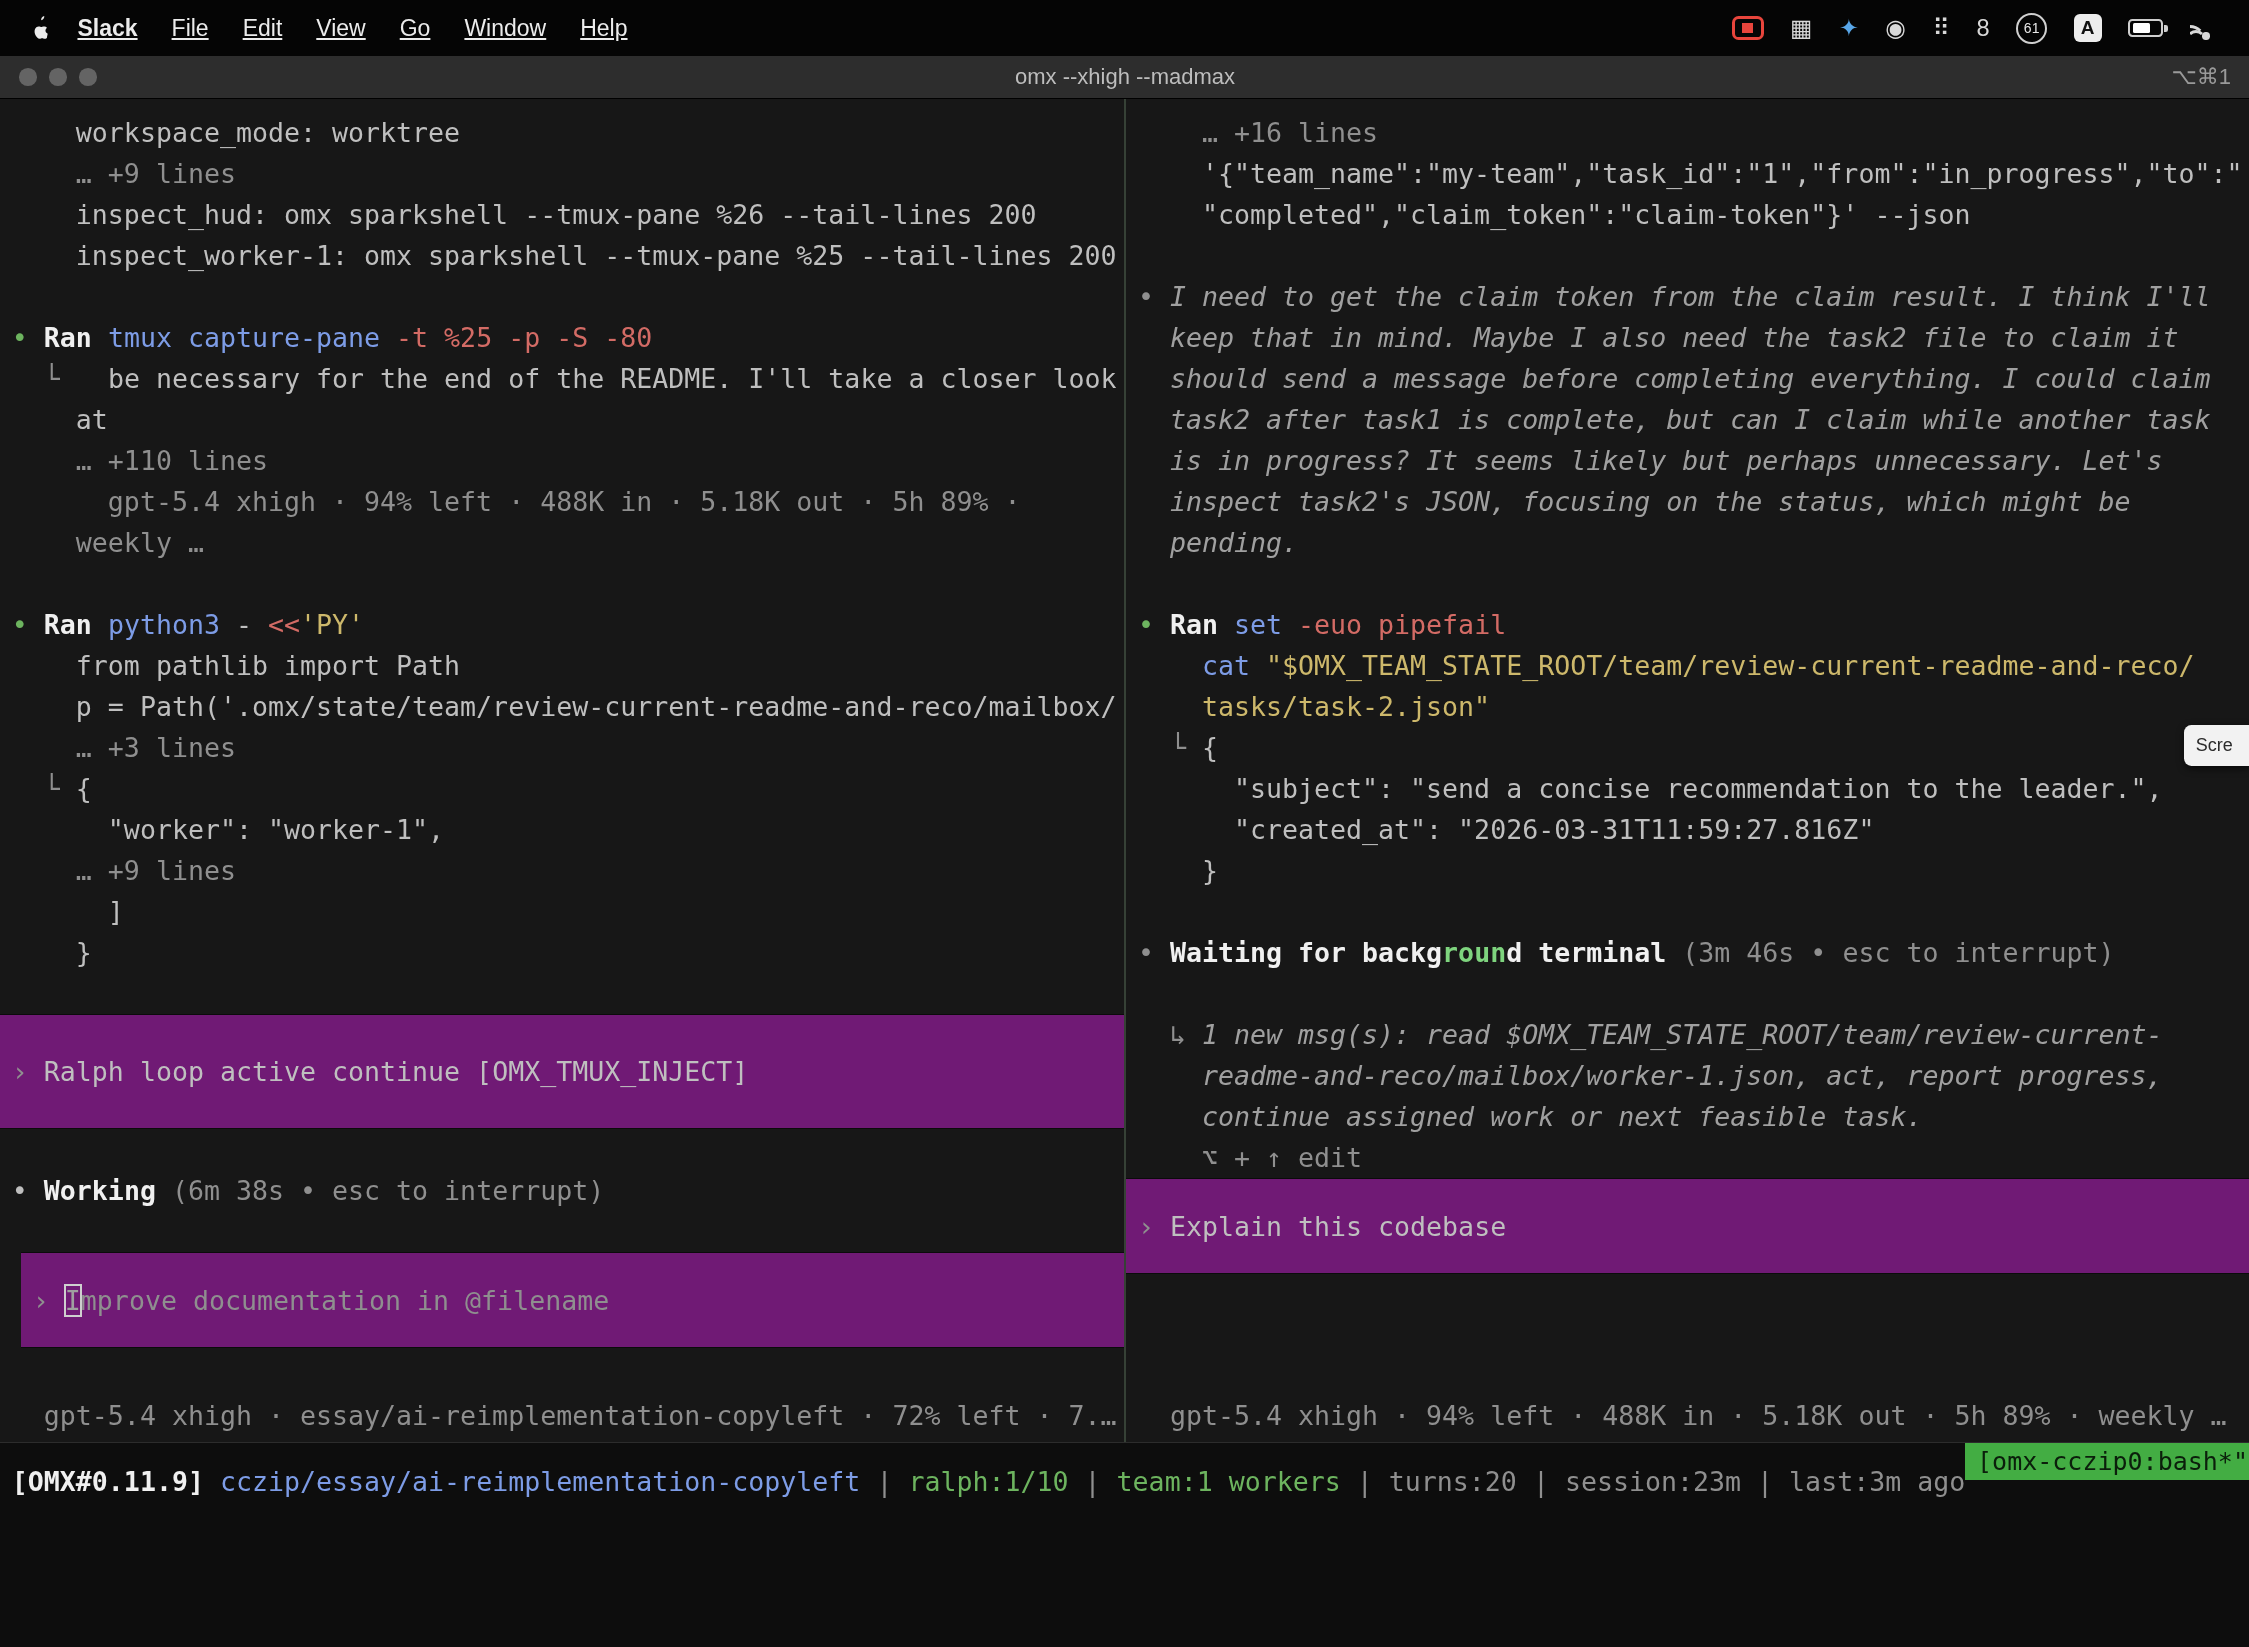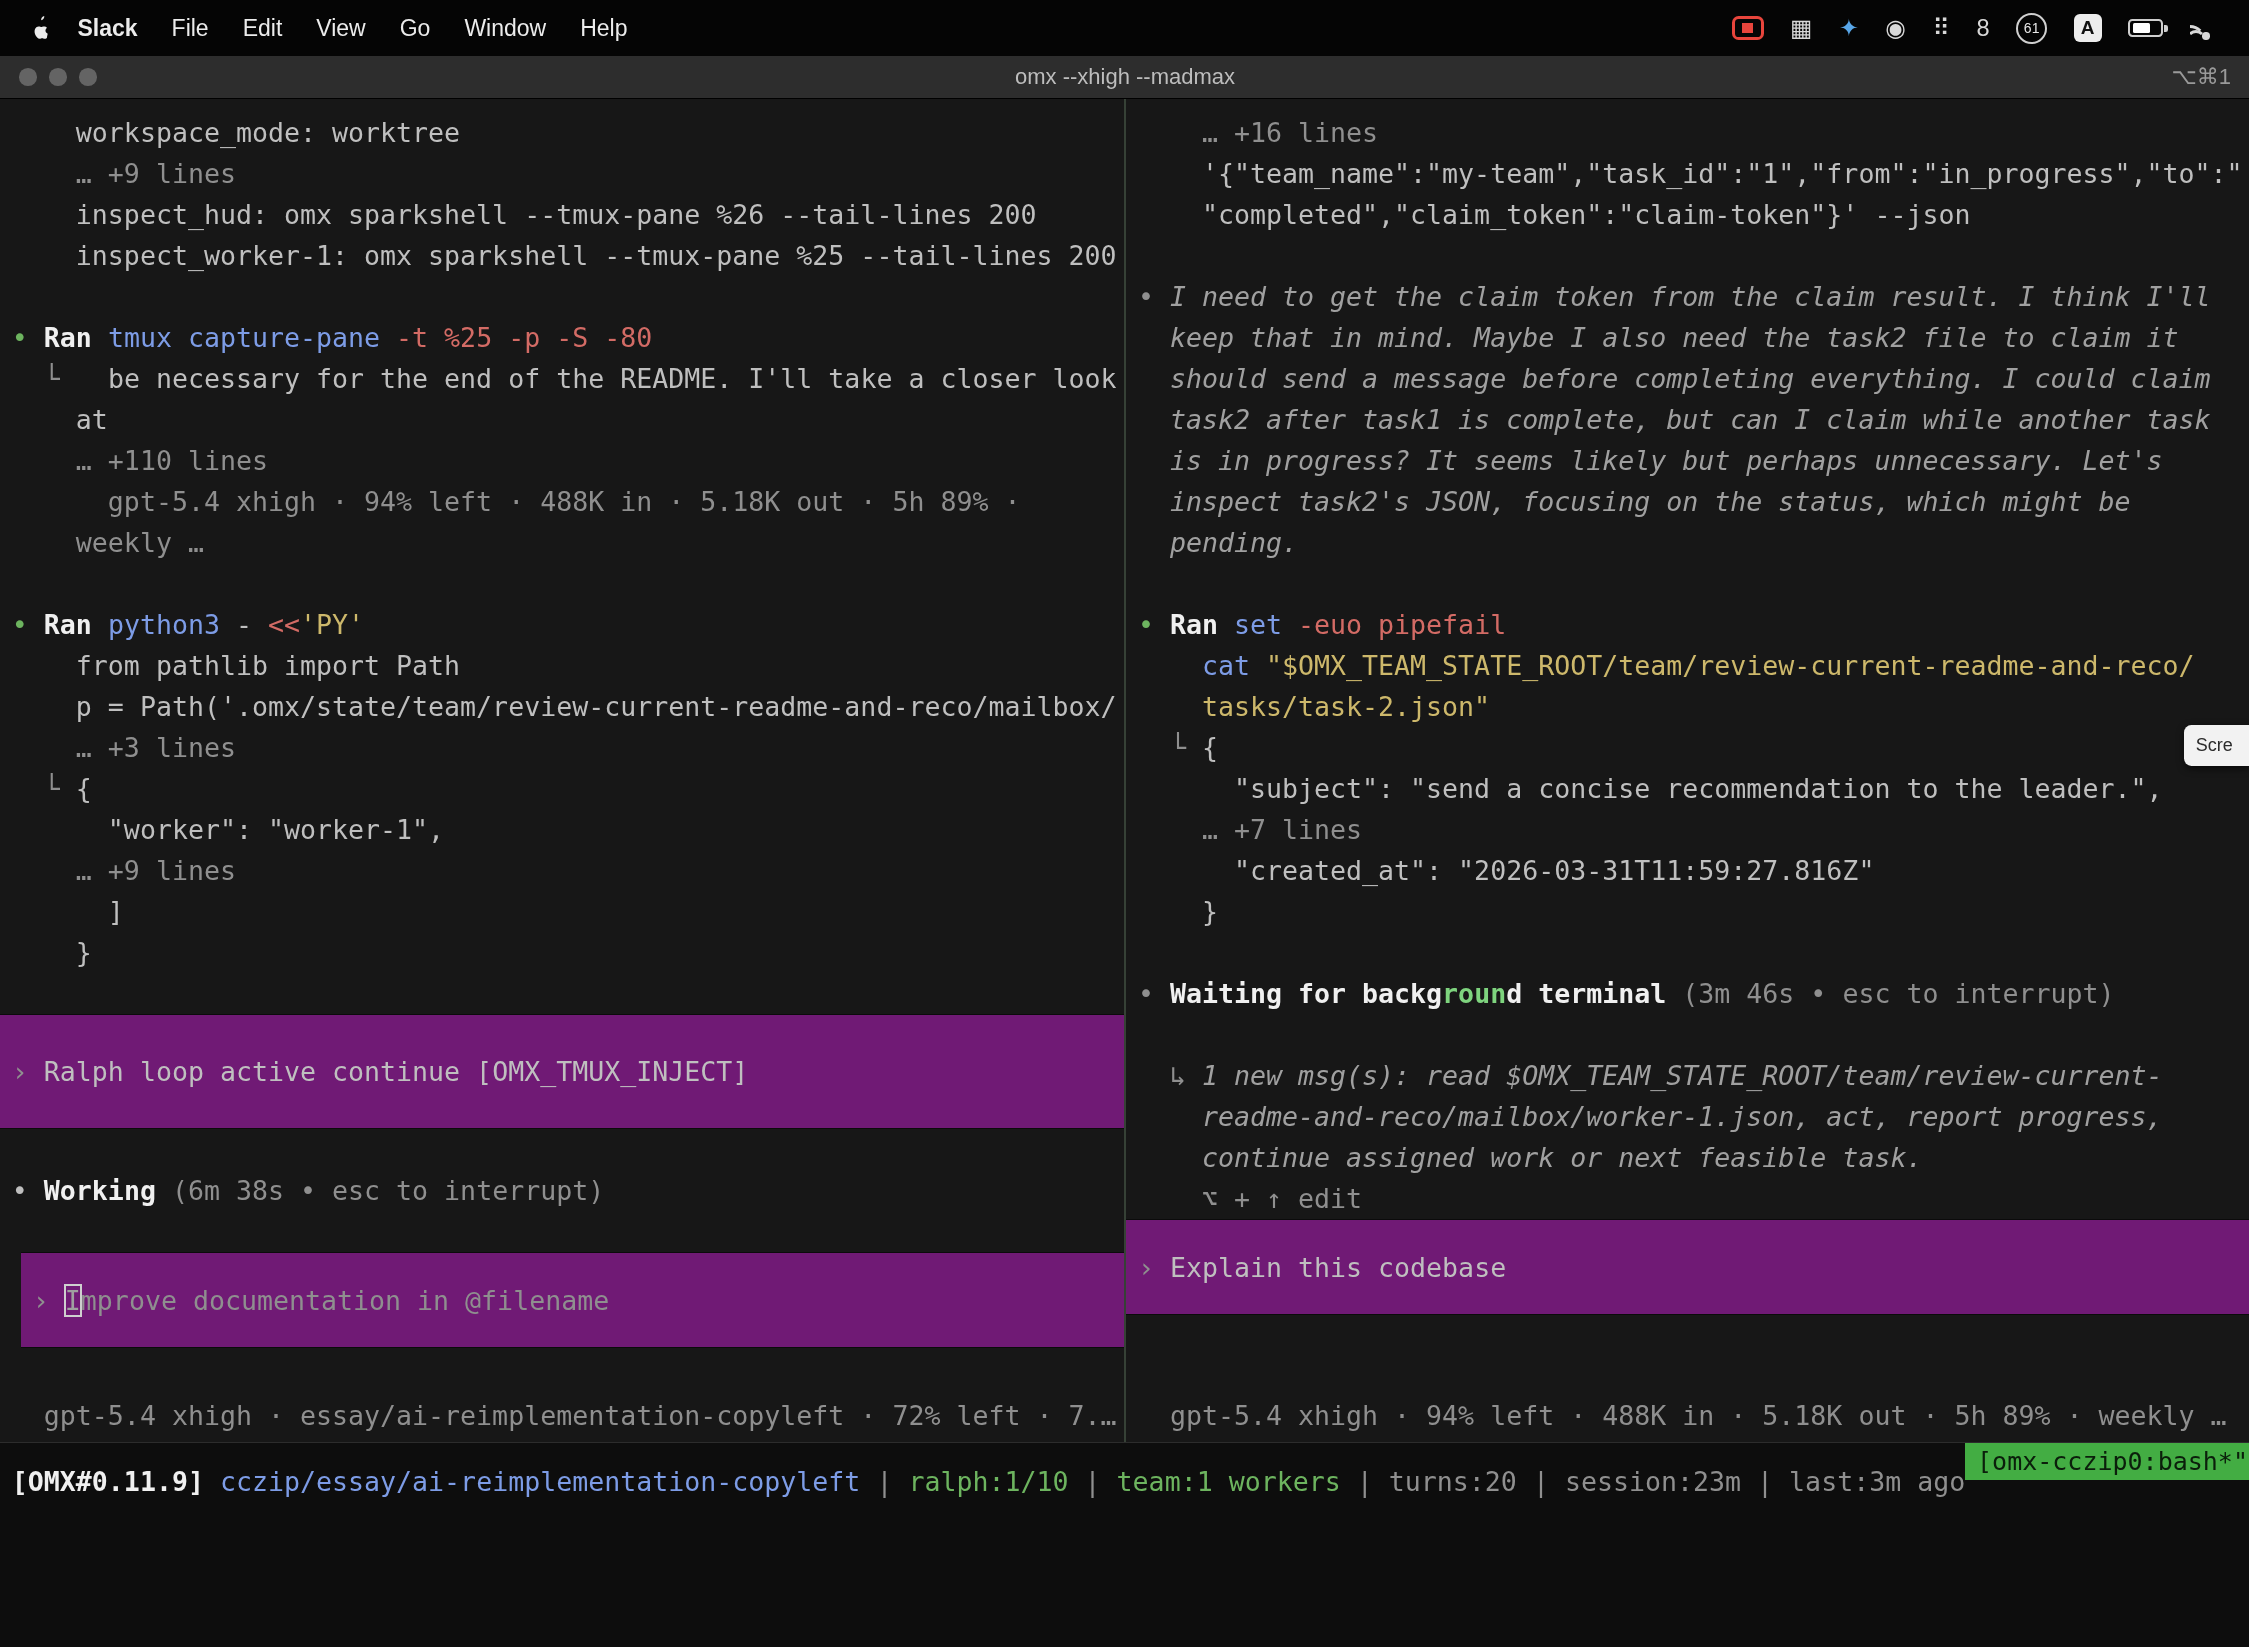--- a/index.html
+++ b/index.html
@@ -2,21 +2,21 @@
 <html style="font-size:11.8px"><head>
 <meta charset="utf-8">
 <style>
   * { box-sizing: border-box; margin: 0; padding: 0; }
   html,body { width: 2250px; height: 1648px; background:#0d0d0d; overflow:hidden;
     font-family:"DejaVu Sans Mono", monospace; }
 
   
   .menubar { height:56px; background:#050505; display:flex; align-items:center;
     color:#ececec; font-family:"Liberation Sans", sans-serif; font-size:23px; padding:0 20.7px; }
-  .menubar .mi { padding:0 17px; }
+  .menubar .mi { padding:0 17px;text-decoration:underline; }
   .menubar .appname { font-weight:bold; }
   .apple { width:25px; display:flex; justify-content:center; margin:0 7.4px; }
   .apple svg { width:19px; height:23.6px; fill:#ececec; }
   .mspacer { flex:1; }
   .sticons { display:flex; align-items:center; gap:26.6px; padding-right:7.4px; }
   .gly { font-size:23.6px; color:#d8d8d8; }
   .gly.blue { color:#58a6e8; }
   .rec { width:32px; height:23.6px; border:3px solid #e8453c; border-radius:6.6px;
     display:flex; align-items:center; justify-content:center; }
   .rec i { width:10.3px; height:10.3px; background:#e8453c; display:block; }
@@ -178,21 +178,20 @@
       <div class="line"><span class="ital">  task2 after task1 is complete, but can I claim while another task</span></div>
       <div class="line"><span class="ital">  is in progress? It seems likely but perhaps unnecessary. Let's</span></div>
       <div class="line"><span class="ital">  inspect task2's JSON, focusing on the status, which might be</span></div>
       <div class="line"><span class="ital">  pending.</span></div>
       <div class="line">&nbsp;</div>
       <div class="line"><span class="green">• </span><span class="bold">Ran </span><span class="blue">set </span><span class="red">-euo pipefail</span></div>
       <div class="line"><span class="fg">    </span><span class="blue">cat </span><span class="yellow">"$OMX_TEAM_STATE_ROOT/team/review-current-readme-and-reco/</span></div>
       <div class="line"><span class="yellow">    tasks/task-2.json"</span></div>
       <div class="line"><span class="dim">  └ </span><span class="fg">{</span></div>
       <div class="line"><span class="fg">      "subject": "send a concise recommendation to the leader.",</span></div>
-      <div class="line"><span class="dim">    … +7 lines</span></div>
       <div class="line"><span class="fg">      "created_at": "2026-03-31T11:59:27.816Z"</span></div>
       <div class="line"><span class="fg">    }</span></div>
       <div class="line">&nbsp;</div>
       <div class="line"><span class="dim">• </span><span class="bold">Waiting for backg</span><span class="gbold">roun</span><span class="bold">d terminal </span><span class="dim">(3m 46s • esc to interrupt)</span></div>
       <div class="line">&nbsp;</div>
       <div class="line"><span class="dim">  ↳ </span><span class="ital">1 new msg(s): read $OMX_TEAM_STATE_ROOT/team/review-current-</span></div>
       <div class="line"><span class="ital">    readme-and-reco/mailbox/worker-1.json, act, report progress,</span></div>
       <div class="line"><span class="ital">    continue assigned work or next feasible task.</span></div>
       <div class="line"><span class="dim">    ⌥ + ↑ edit</span></div>
       <div class="band" style="height: 96px;">

